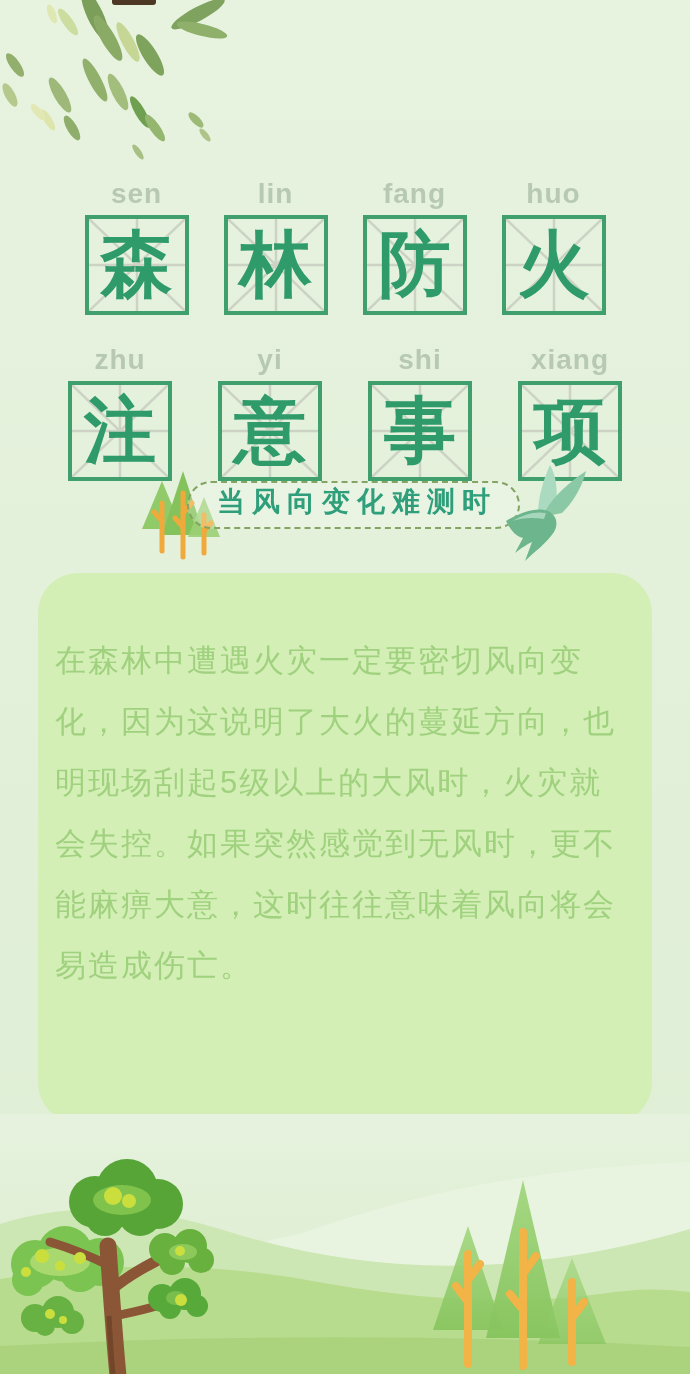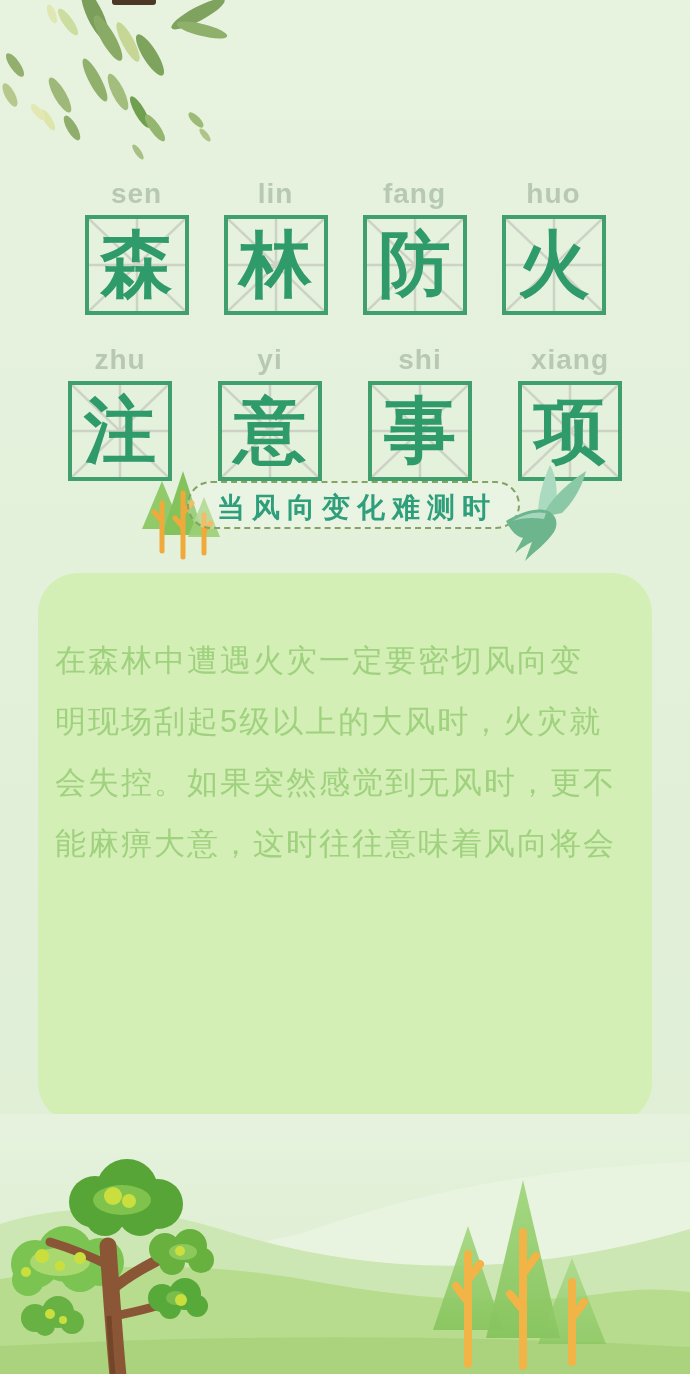--- a/index.html
+++ b/index.html
@@ -40,21 +40,21 @@
     font-size:72px; font-weight:bold; color:#2f9a6a;
     font-family:"Liberation Sans","DejaVu Sans",sans-serif;
   }
 
   
   .banner { position:absolute; left:0; top:455px; width:690px; height:110px; }
   .banner-pill {
     position:absolute; left:187px; top:26px; width:333px; height:48px;
     border:2px dashed #84a463; border-radius:26px;
     background:rgba(255,255,255,0.22);
-    display:flex; align-items:flex-end; justify-content:center;
+    display:flex; align-items:flex-start; justify-content:center;
   }
   .banner-text {
     font-size:28px; font-weight:bold; color:#2f9e7b;
     letter-spacing:7px; text-indent:7px; white-space:nowrap;
   }
   .banner-trees { position:absolute; left:134px; top:10px; }
   .banner-bird  { position:absolute; left:492px; top:0; }
 
   
   .card {
@@ -245,23 +245,25 @@
       <path d="M58,10 C50,28 46,44 46,60 L64,50 C66,36 64,20 58,10 Z" fill="#aadbc0"></path>
       <path d="M94,16 C76,28 58,44 50,62 L70,58 C82,46 90,32 94,16 Z" fill="#8bc9a6"></path>
       <path d="M14,66 C30,56 46,52 56,56 C64,60 67,68 62,77 C54,89 42,97 33,106 L40,87 C36,89 29,93 23,98 L31,83 C23,81 18,74 14,66 Z" fill="#6cb58d"></path>
       <path d="M20,66 C32,59 44,56 54,58 L52,64 C40,62 30,63 20,66 Z" fill="#bfe4cf" opacity="0.7"></path>
     </svg>
   </div>
 
   <div class="card">
     <div class="card-text">
       <div class="body-line">在森林中遭遇火灾一定要密切风向变</div>
+      <div class="body-line">化，因为这说明了大火的蔓延方向，也</div>
       <div class="body-line">明现场刮起5级以上的大风时，火灾就</div>
       <div class="body-line">会失控。如果突然感觉到无风时，更不</div>
       <div class="body-line">能麻痹大意，这时往往意味着风向将会</div>
+      <div class="body-line">易造成伤亡。</div>
     </div>
   </div>
 
   <svg class="scenery" width="690" height="260" viewBox="0 0 690 260">
     <defs>
       <linearGradient id="pineG" x1="0" y1="0" x2="0" y2="1">
         <stop offset="0" stop-color="#a2d67e"></stop>
           <stop offset="1" stop-color="#86c45d"></stop>
       </linearGradient>
       <linearGradient id="mistG" x1="0" y1="0" x2="0" y2="1">

